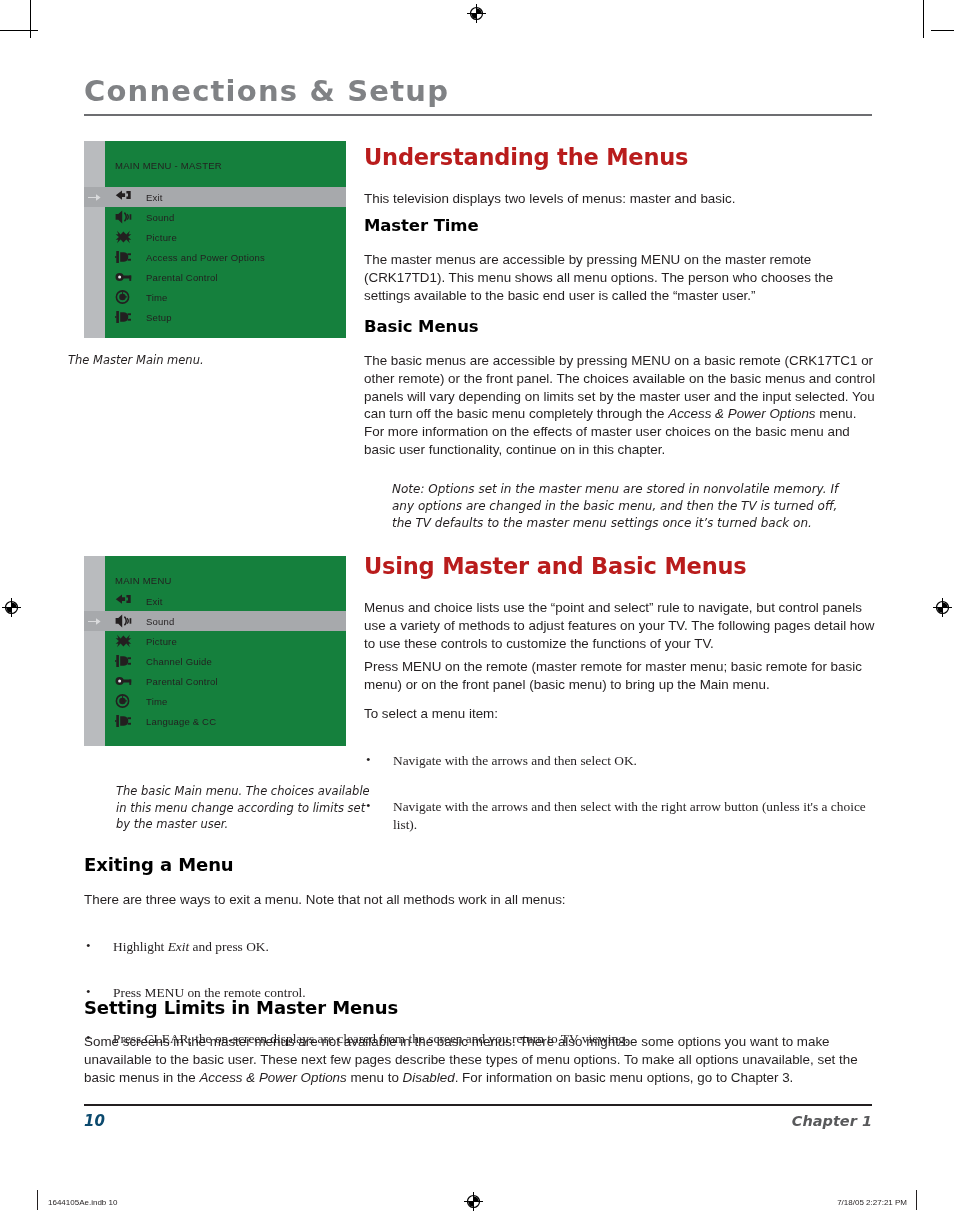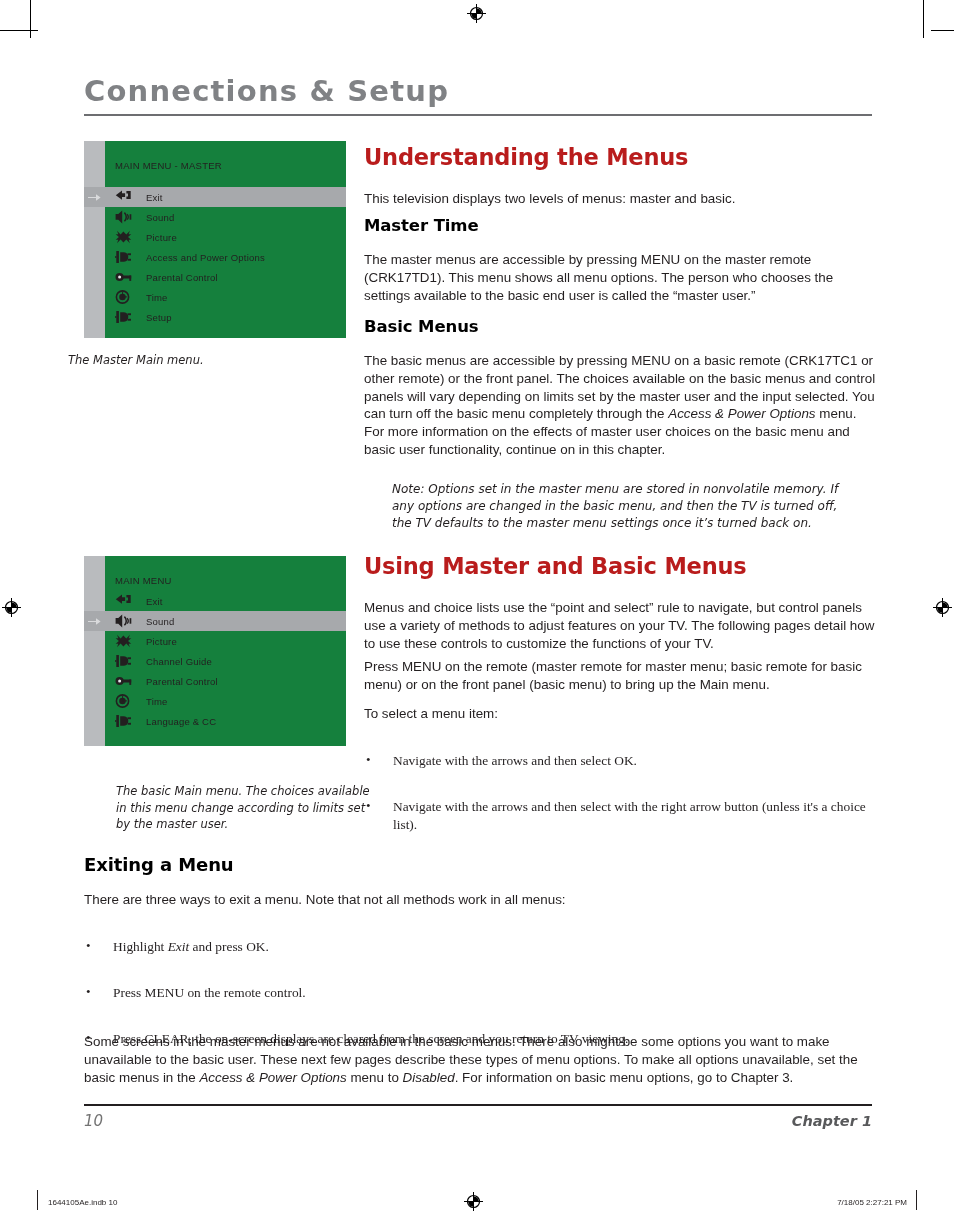--- a/index.html
+++ b/index.html
@@ -197,24 +197,24 @@
     top: 1104px;
     width: 788px;
     height: 1.6px;
     background: #231f20;
   }
   .foot-left {
     position: absolute;
     left: 84px;
     top: 1112px;
     font-family: "DejaVu Sans", sans-serif;
-    font-weight: normal;
+    font-weight: bold;
     font-style: italic;
     font-size: 15px;
-    color: #737373;
+    color: #0c4a6e;
   }
   .foot-right {
     position: absolute;
     right: 82px;
     top: 1113px;
     font-family: "DejaVu Sans", sans-serif;
     font-weight: bold;
     font-style: italic;
     font-size: 14.5px;
     color: #58595b;
@@ -495,20 +495,21 @@
 
   <div class="h2" style="left:84px; top:854px; font-size:18px;">Exiting a Menu</div>
   <div class="para" style="left:84px; top:884px; width:790px;">There are three ways to exit a menu. Note that not all methods work in all menus:</div>
 
   <ul class="bullets" style="left:84px; top:910px; width:790px;">
     <li><span>Highlight </span><span class="it">Exit</span><span> and press OK.</span></li>
     <li>Press MENU on the remote control.</li>
     <li>Press CLEAR, the on-screen displays are cleared from the screen and you return to TV viewing.</li>
   </ul>
 
+  <div class="h2" style="left:84px; top:997px; font-size:18px;">Setting Limits in Master Menus</div>
   <div class="para" style="left:84px; top:1026px; width:792px;"><span>Some screens in the master menus are not available in the basic menus. There also might be some options you want to make unavailable to the basic user. These next few pages describe these types of menu options. To make all options unavailable, set the basic menus in the </span><span class="it">Access &amp; Power Options</span><span> menu to </span><span class="it">Disabled</span><span>. For information on basic menu options, go to Chapter 3.</span></div>
 
   <div class="foot-rule"></div>
   <div class="foot-left">10</div>
   <div class="foot-right">Chapter 1</div>
 
   <div class="slug-tick" style="left:37px; top:1190px;"></div>
   <div class="slug-tick" style="left:916px; top:1190px;"></div>
   <div class="slug slug-left">1644105Ae.indb   10</div>
   <div class="slug slug-right">7/18/05   2:27:21 PM</div>

